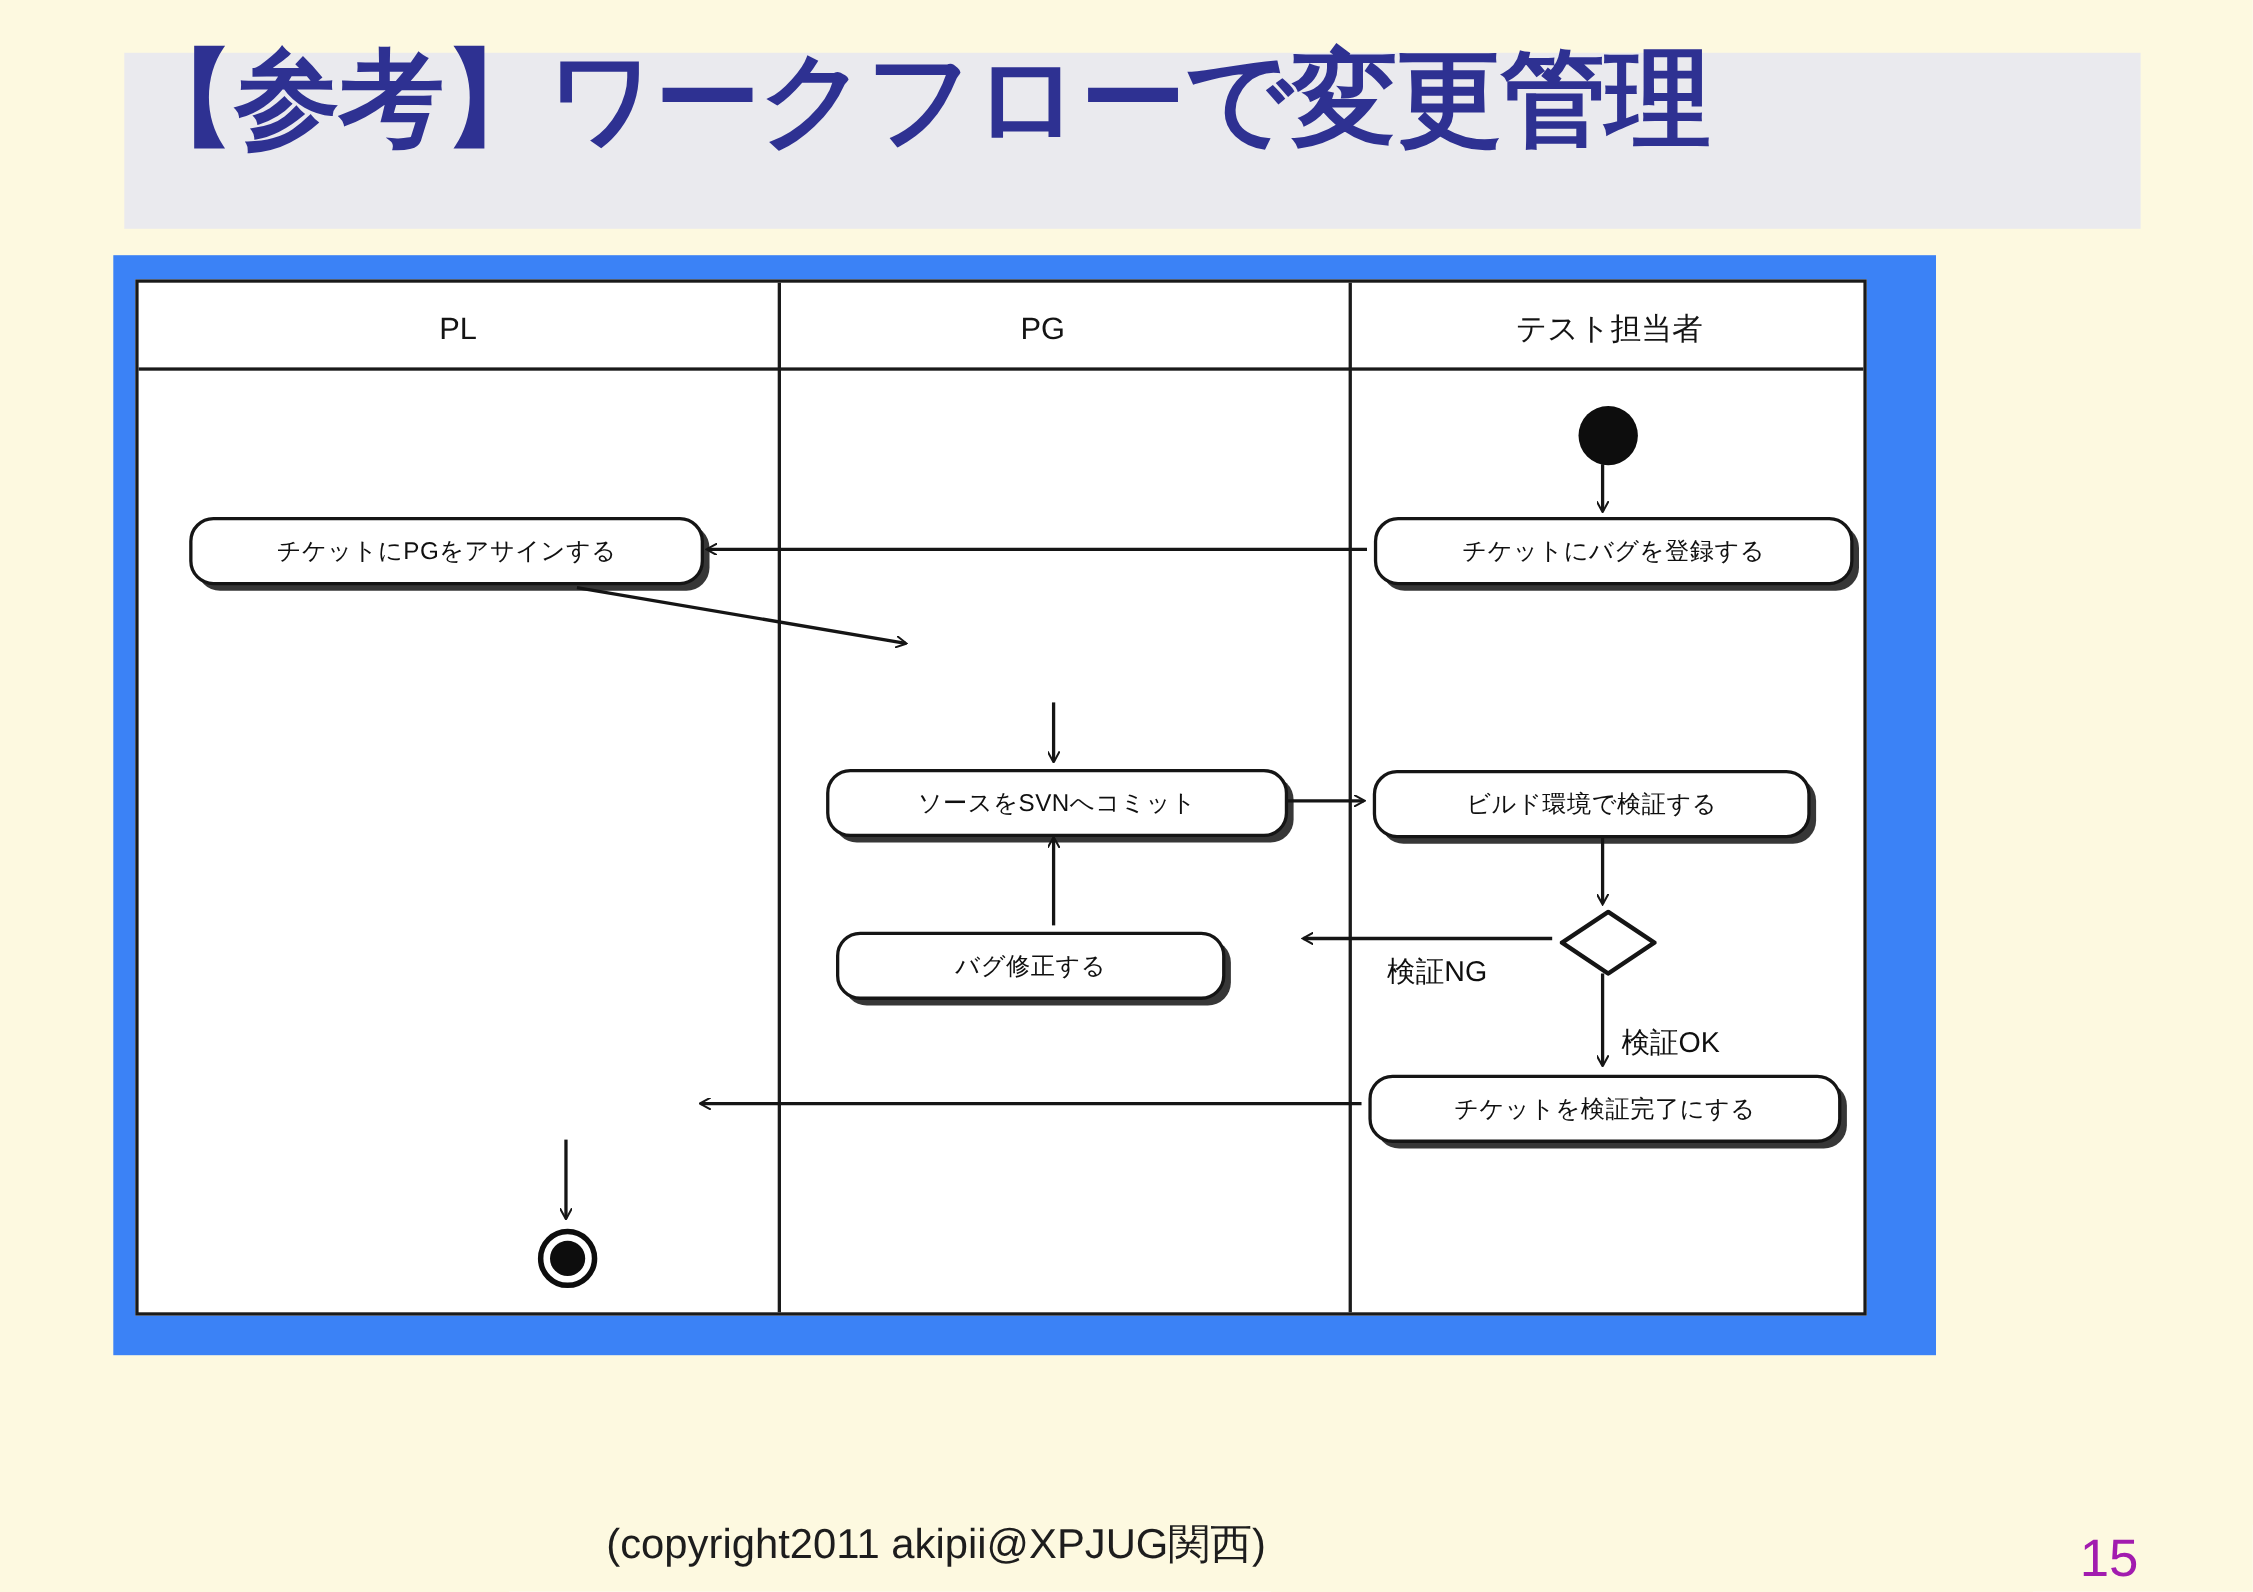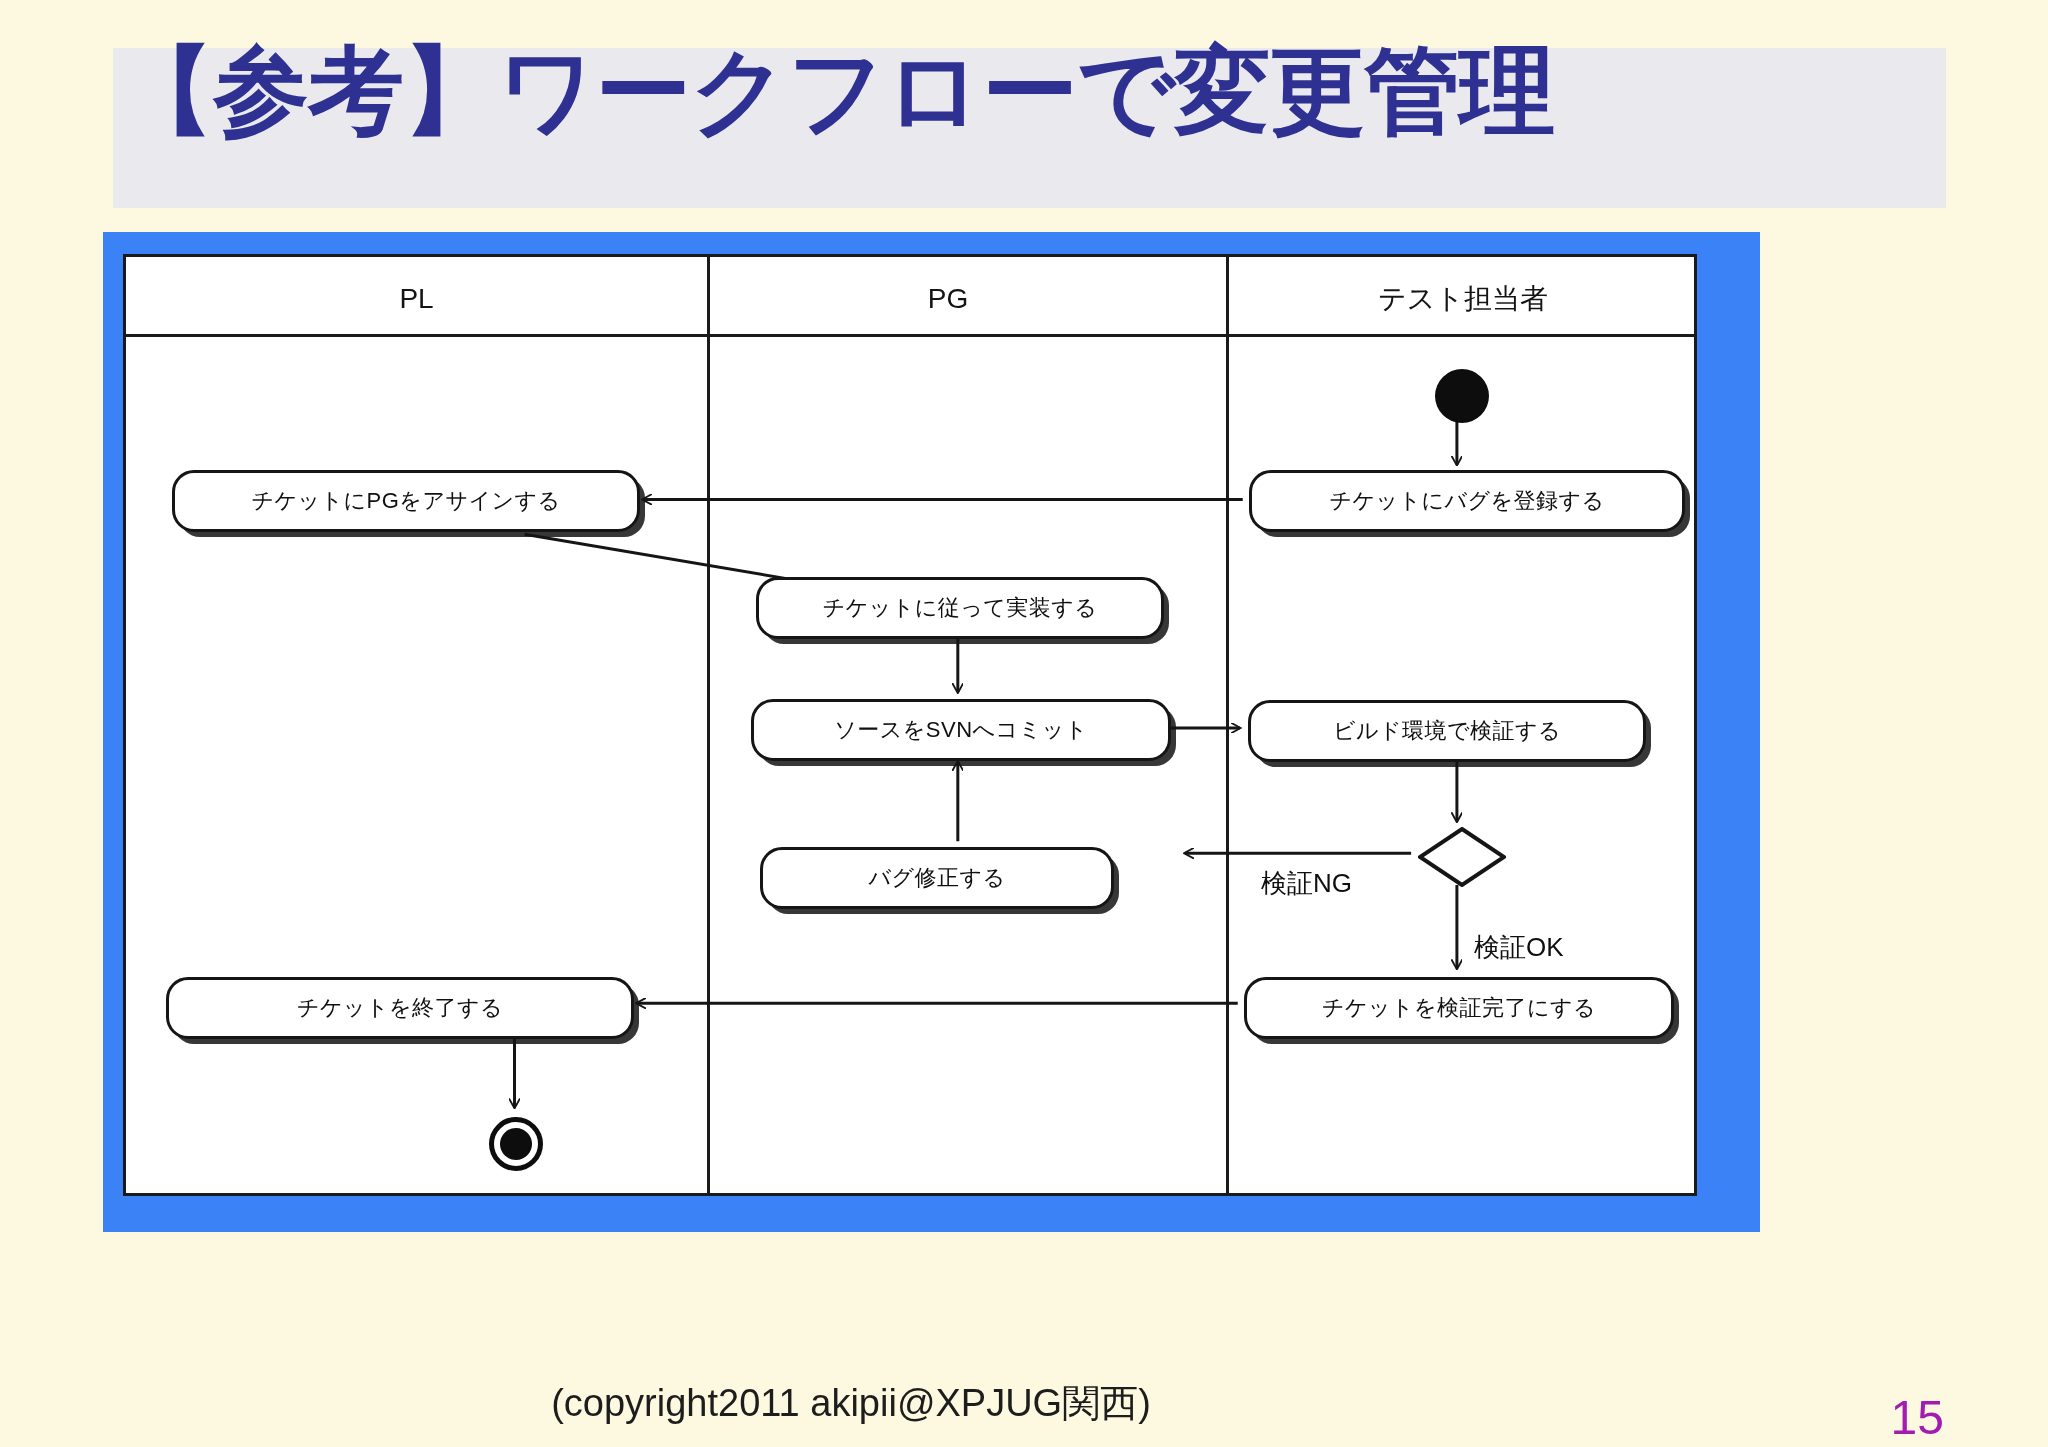--- a/index.html
+++ b/index.html
@@ -241,35 +241,33 @@
 
       <line x1="390" y1="784" x2="390" y2="856" stroke="#151515" stroke-width="3" marker-end="url(#arrow)"></line>
     </svg>
 
     <div id="start-node"></div>
 
     <div class="activity" id="act-register">チケットにバグを登録する</div>
 
     <div class="activity" id="act-assign">チケットにPGをアサインする</div>
 
-    <div class="activity" id="act-implement">チケットに従って実装する</div>
 
     <div class="activity" id="act-commit">ソースをSVNへコミット</div>
 
     <div class="activity" id="act-verify">ビルド環境で検証する</div>
 
     <svg id="decision-node" viewBox="0 0 88 60">
       <polygon points="44,2 86,30 44,58 2,30" fill="#ffffff" stroke="#151515" stroke-width="4"></polygon>
     </svg>
 
     <div class="activity" id="act-bugfix">バグ修正する</div>
 
     <div class="activity" id="act-done">チケットを検証完了にする</div>
 
-    <div class="activity" id="act-close">チケットを終了する</div>
 
     <div id="end-node"></div>
 
     <div class="edge-label" id="label-ng">検証NG</div>
     <div class="edge-label" id="label-ok">検証OK</div>
 
   </div>
 </div>
 
 <div id="footer">(copyright2011 akipii@XPJUG関西)</div>

